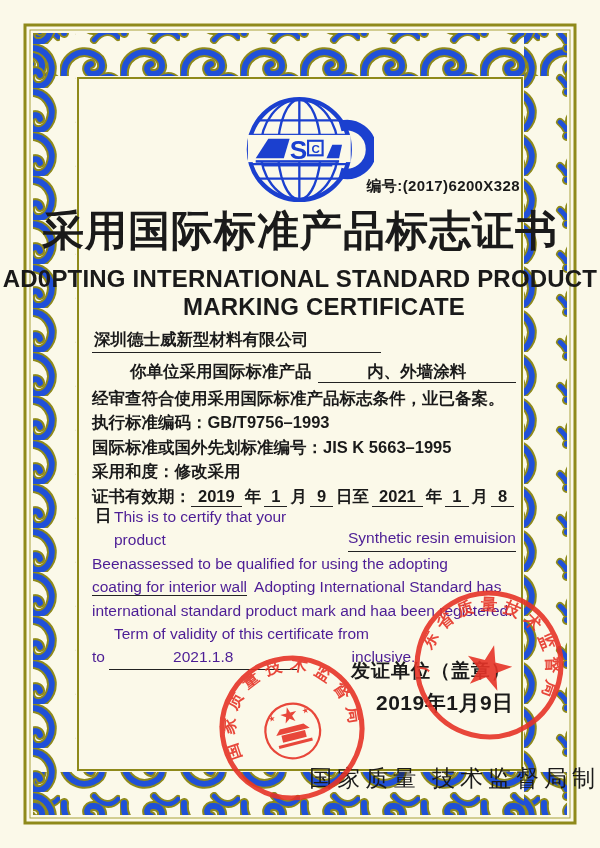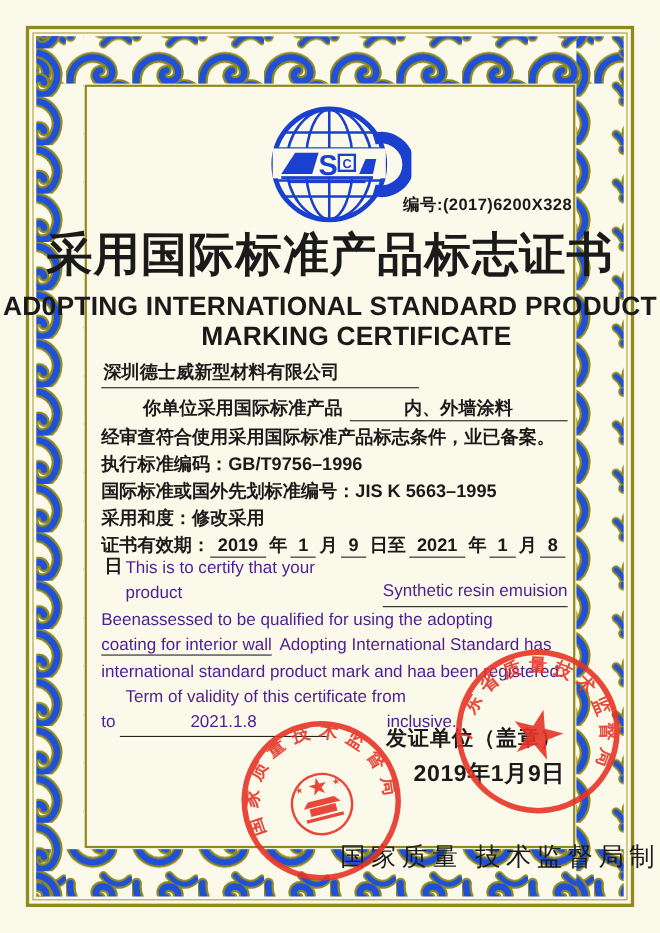--- a/index.html
+++ b/index.html
@@ -123,21 +123,21 @@
 
   <div class="cn-block">
     <div class="company-line">
       <span class="u-company">深圳德士威新型材料有限公司</span>
     </div>
     <div class="cn-line flexline">
       <span class="product-label">你单位采用国际标准产品</span>
       <span class="fill-u">内、外墙涂料</span>
     </div>
     <div class="cn-line">经审查符合使用采用国际标准产品标志条件，业已备案。</div>
-    <div class="cn-line">执行标准编码：GB/T9756–1996</div>
+    <div class="cn-line">执行标准编码：GB/T9756–1993</div>
     <div class="cn-line">国际标准或国外先划标准编号：JIS K 5663–1995</div>
     <div class="cn-line">采用和度：修改采用</div>
     <div class="cn-line">
       <span>证书有效期：</span><span class="uv">2019</span><span class="vsep">年</span><span class="uv">1</span><span class="vsep">月</span><span class="uv">9</span><span class="vsep">日至</span><span class="uv">2021</span><span class="vsep">年</span><span class="uv">1</span><span class="vsep">月</span><span class="uv">8</span><span class="vsep">日</span>
     </div>
   </div>
 
   <div class="en-block">
     <div class="en-flex indent">
       <span>This is to certify that your product</span>

